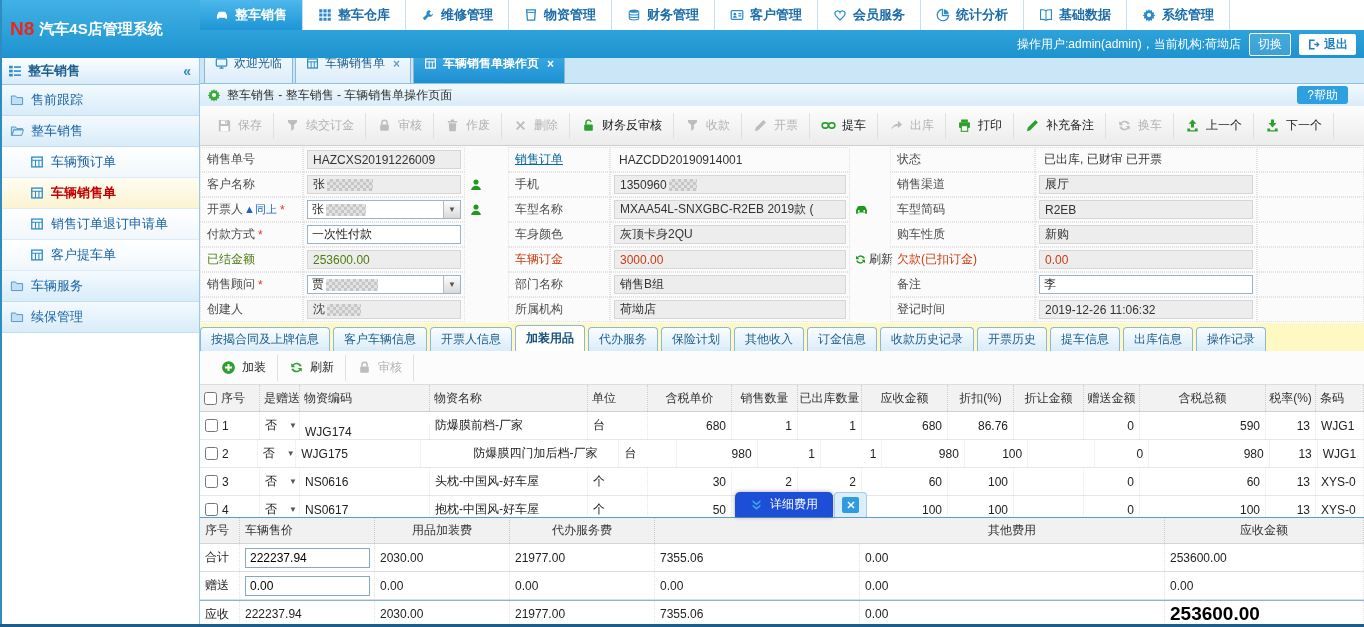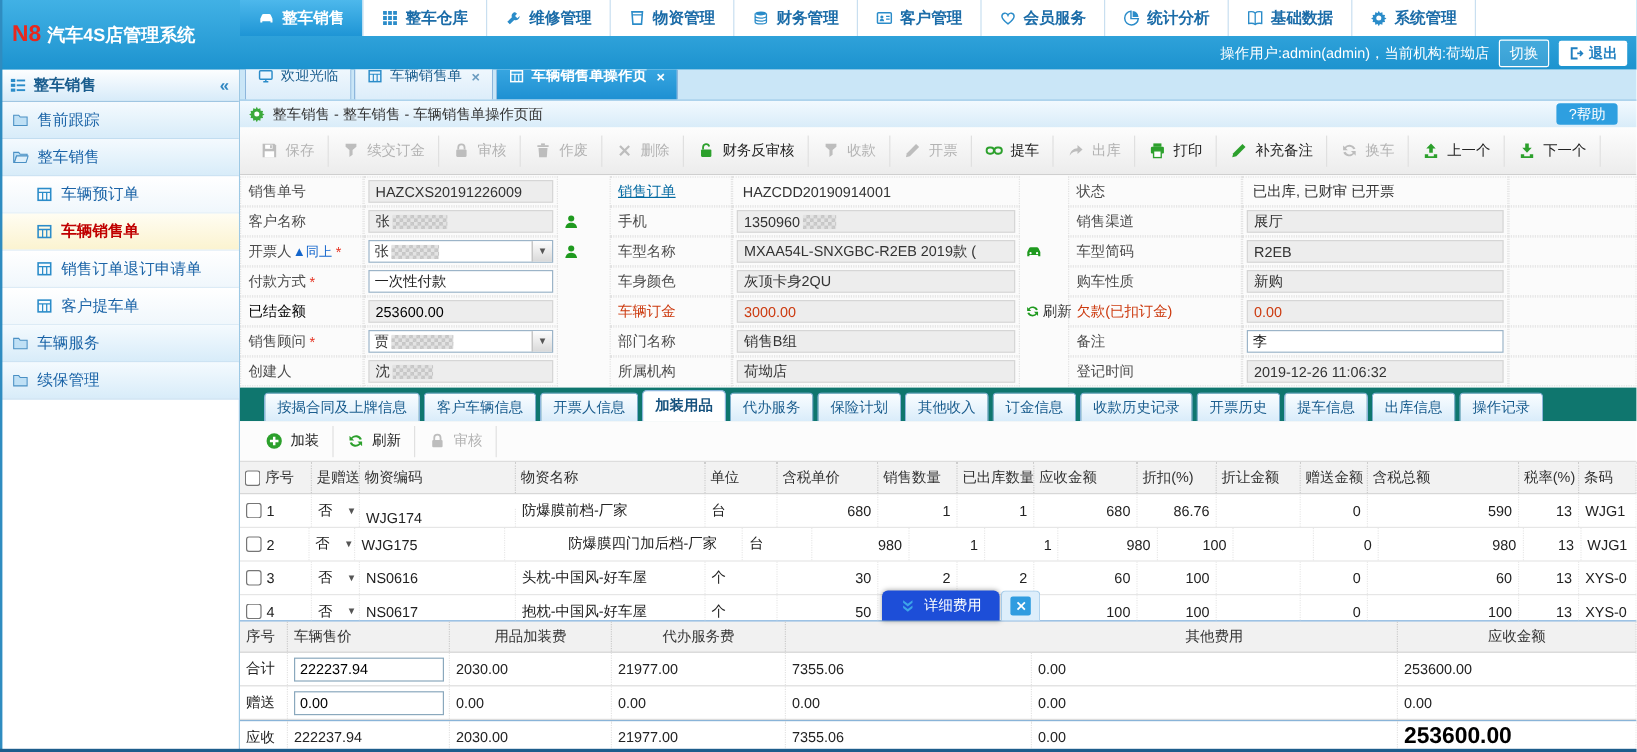--- a/index.html
+++ b/index.html
@@ -57,39 +57,39 @@
   .fc{display:flex;align-items:center;overflow:hidden;border:1px dotted #e2e2e2;white-space:nowrap}
   .fl{padding-left:6px;color:#4d4d4d}
   .fv{padding:1px 3px}
   .fi{padding-left:4px;overflow:visible;border-style:none}
   .bx{flex:1;height:19px;display:flex;align-items:center;padding:0 5px;overflow:hidden;white-space:nowrap}
   .ro{background:#ededed;border:1px solid #d6d6d6}
   .plain{background:transparent}
   input.winp{flex:1;height:19px;border:1px solid #9cb4c8;padding:0 4px;font:inherit;color:#222;min-width:0}
   .sl{flex:1;height:19px;border:1px solid #9cb4c8;background:#fff;display:flex;align-items:center;padding-left:4px;position:relative;cursor:pointer}
   .sl .ar{position:absolute;right:0;top:0;bottom:0;width:17px;background:linear-gradient(#fdfdfd,#d9d9d9);border-left:1px solid #b9b9b9;display:flex;align-items:center;justify-content:center;font-size:8px;color:#555}
-  .green{color:#000000}.redv{color:#cc3a0f}
+  .green{color:#4d7c0f}.redv{color:#cc3a0f}
   .req{color:#e53322;margin-left:3px}
   .same{color:#1466cc;font-size:11px;margin-left:1px}
   .lnk{color:#0369a1;text-decoration:underline;cursor:pointer}
   .mz{display:inline-block;height:12px;margin-left:2px;border-radius:1px;vertical-align:middle;
       background-image:linear-gradient(45deg,#c6c6c6 25%,transparent 25%,transparent 75%,#c6c6c6 75%),linear-gradient(45deg,#c6c6c6 25%,#e3e3e3 25%,#e3e3e3 75%,#c6c6c6 75%);
       background-position:0 0,3px 3px;background-size:6px 6px}
   .w28{width:28px}.w34{width:34px}.w40{width:40px}.w46{width:46px}.w52{width:52px}
   .fi .rtx{margin-left:2px;color:#333}
   .fi .ic{color:#1f9a1f}
   
-  .subtabs{height:28px;background:#0f766e;display:flex;align-items:flex-end;gap:3px;padding-left:20px}
+  .subtabs{height:28px;background:#fef9c3;display:flex;align-items:flex-end;gap:3px;padding-left:0}
   .stab{height:24px;display:flex;align-items:center;padding:0 10px;border:1px solid #8db6dc;border-bottom:none;border-radius:4px 4px 0 0;background:linear-gradient(#fafdff,#d9ecfa);color:#1a5d8e;cursor:pointer;white-space:nowrap}
   .stab.act{height:26px;background:#fff;font-weight:bold;color:#16527e}
   .itemsbar{height:34px;background:#fcfcfc;border-bottom:1px solid #ddd;display:flex;align-items:center;padding-left:10px}
   
   .thead{height:27px;display:flex;background:#f2f2f2;border-bottom:1px solid #d0d0d0}
   .th{display:flex;align-items:center;gap:4px;padding:0 4px;border-right:1px dotted #ccc;color:#333;overflow:hidden;white-space:nowrap}
-  .th.r{justify-content:flex-start}
+  .th.r{justify-content:center}
   .trows{height:105px;overflow:hidden;background:#fff}
   .trow{height:28px;display:flex;border-bottom:1px solid #e6e6e6}
   .td{display:flex;align-items:center;gap:4px;padding:0 5px;border-right:1px dotted #e8e8e8;overflow:hidden;white-space:nowrap;color:#222}
   .td.r{justify-content:flex-end}
   .gift-arrow{font-size:8px;color:#555;margin-left:8px}
   input[type=checkbox]{width:13px;height:13px}
   
   .detail{position:absolute;left:535px;top:434px;display:flex;align-items:flex-end;z-index:5}
   .dbar{height:25px;background:#1d4ed8;color:#fff;border-radius:5px 5px 0 0;display:flex;align-items:center;gap:7px;padding:0 15px;box-shadow:0 0 4px rgba(0,0,0,.35);cursor:pointer}
   .dbar .ic{color:#3da5e8}

